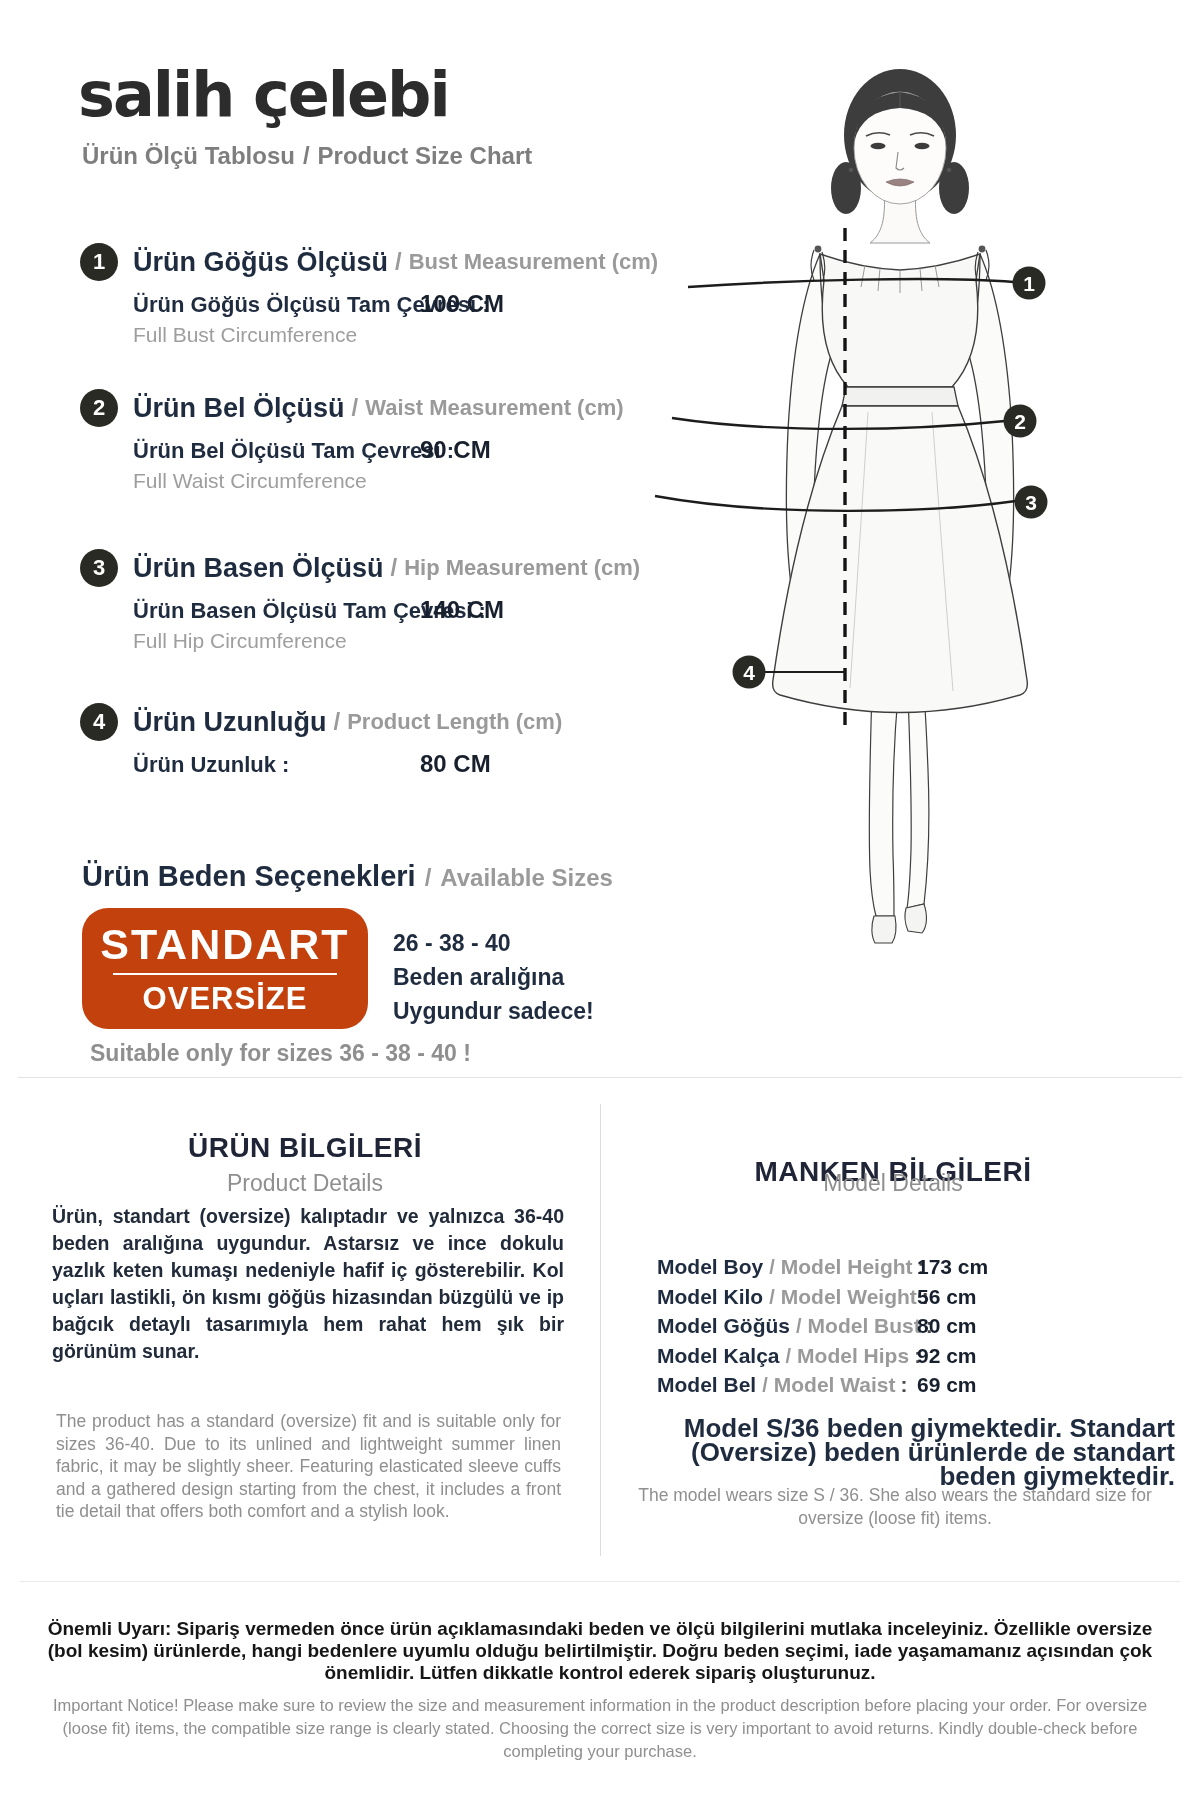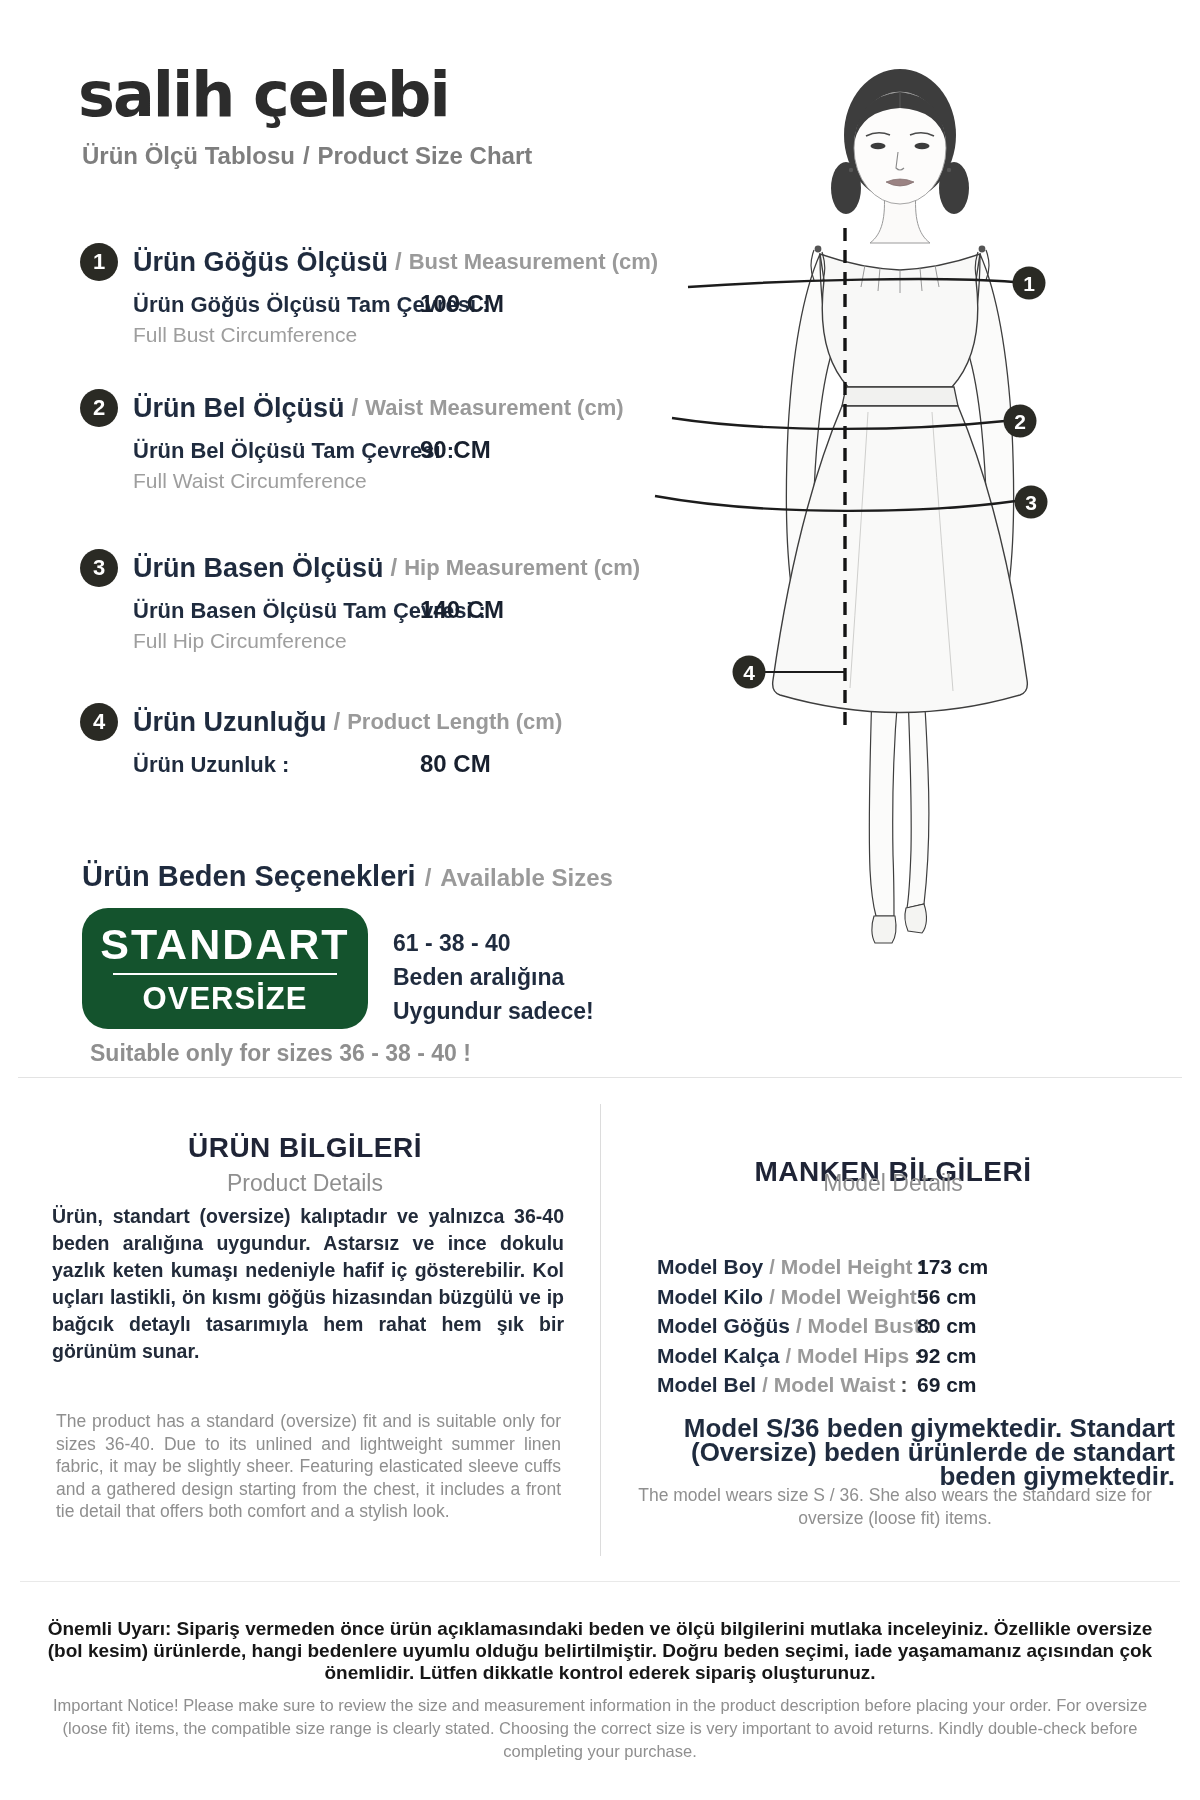--- a/index.html
+++ b/index.html
@@ -37,21 +37,21 @@
   .m-value { position:absolute; left:287px; top:-2px; font-size:24px; font-weight:800; color:#18202e; white-space:nowrap; }
   .m-sub { margin-left:53px; margin-top:5px; font-size:21px; font-weight:500; color:#9e9e9e; }
   #m-item-0 { top:243px; } #m-item-1 { top:389px; } #m-item-2 { top:549px; } #m-item-3 { top:703px; }
   
   .sizes-heading { position:absolute; left:82px; top:860px; display:flex; align-items:baseline; }
   .sizes-heading .tr { font-size:29px; font-weight:800; color:#1f2b3e; }
   .sizes-heading .sep { font-size:24px; font-weight:700; color:#9a9a9a; margin:0 9px; }
   .sizes-heading .en { font-size:24px; font-weight:600; color:#9a9a9a; }
   .size-badge {
     position:absolute; left:82px; top:908px; width:286px; height:121px;
-    background:#14532d; border-radius:26px;
+    background:#c2410c; border-radius:26px;
     display:flex; flex-direction:column; align-items:center; justify-content:center;
   }
   .size-badge .top { font-size:43px; font-weight:800; color:#fff; letter-spacing:2px; line-height:1; }
   .size-badge .rule { width:224px; height:2px; background:#fff; margin:7px 0 8px 0; }
   .size-badge .bottom { font-size:31px; font-weight:800; color:#fff; letter-spacing:1px; line-height:1; }
   .size-note { position:absolute; left:393px; top:926px; font-size:23px; font-weight:700; color:#1f2b3e; line-height:34px; }
   .size-note span { display:block; }
   .suitable { position:absolute; left:90px; top:1040px; font-size:23px; font-weight:700; color:#8f8f8f; }
   
   .hdiv1 { position:absolute; left:18px; top:1077px; width:1164px; height:1px; background:#e3e3e3; }
@@ -166,21 +166,21 @@
     <span class="tr">Ürün Beden Seçenekleri</span>
     <span class="sep">/</span>
     <span class="en">Available Sizes</span>
   </div>
   <div class="size-badge">
     <div class="top">STANDART</div>
     <div class="rule"></div>
     <div class="bottom">OVERSİZE</div>
   </div>
   <div class="size-note">
-    <span>61 - 38 - 40</span>
+    <span>26 - 38 - 40</span>
     <span>Beden aralığına</span>
     <span>Uygundur sadece!</span>
   </div>
   <div class="suitable">Suitable only for sizes 36 - 38 - 40 !</div>
 
   <div class="hdiv1"></div>
   <div class="vdiv"></div>
   <div class="hdiv2"></div>
 
   <div class="col-title" id="pi-title">ÜRÜN BİLGİLERİ</div>

